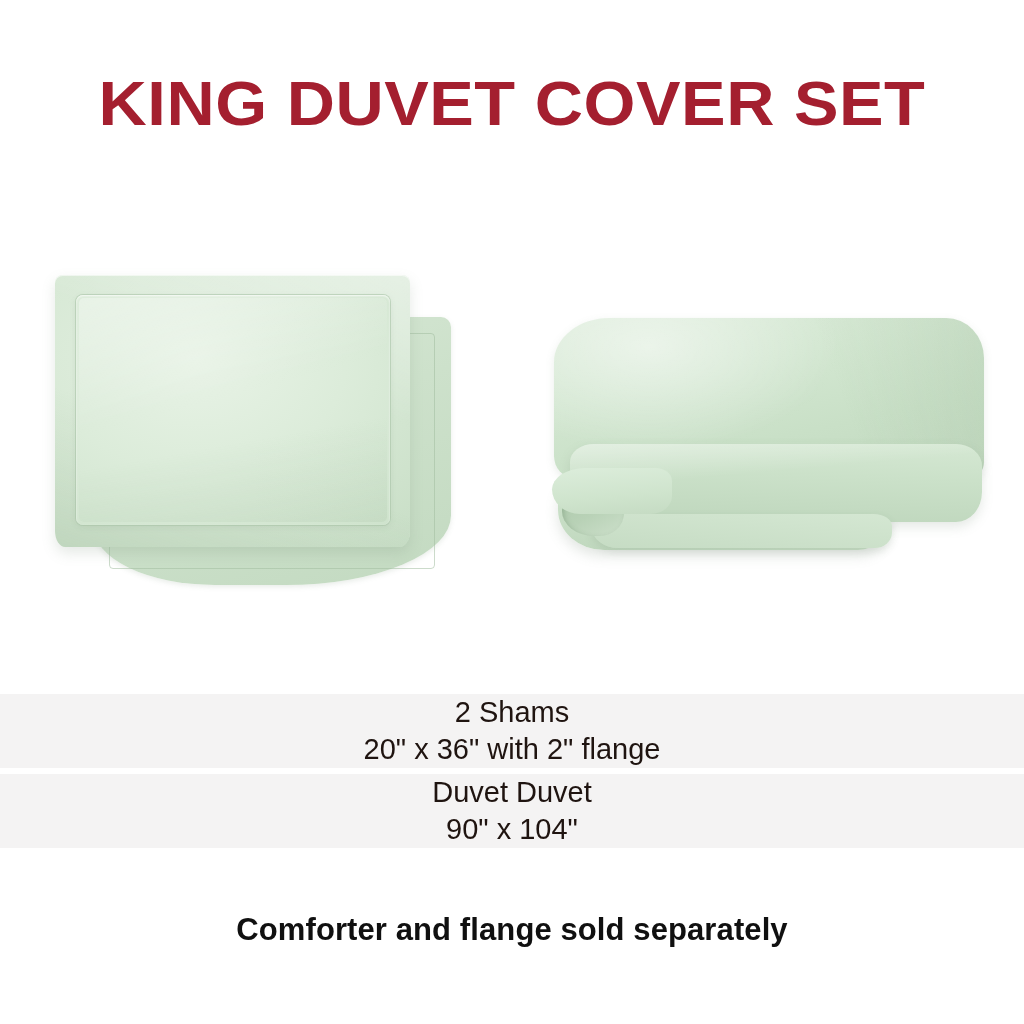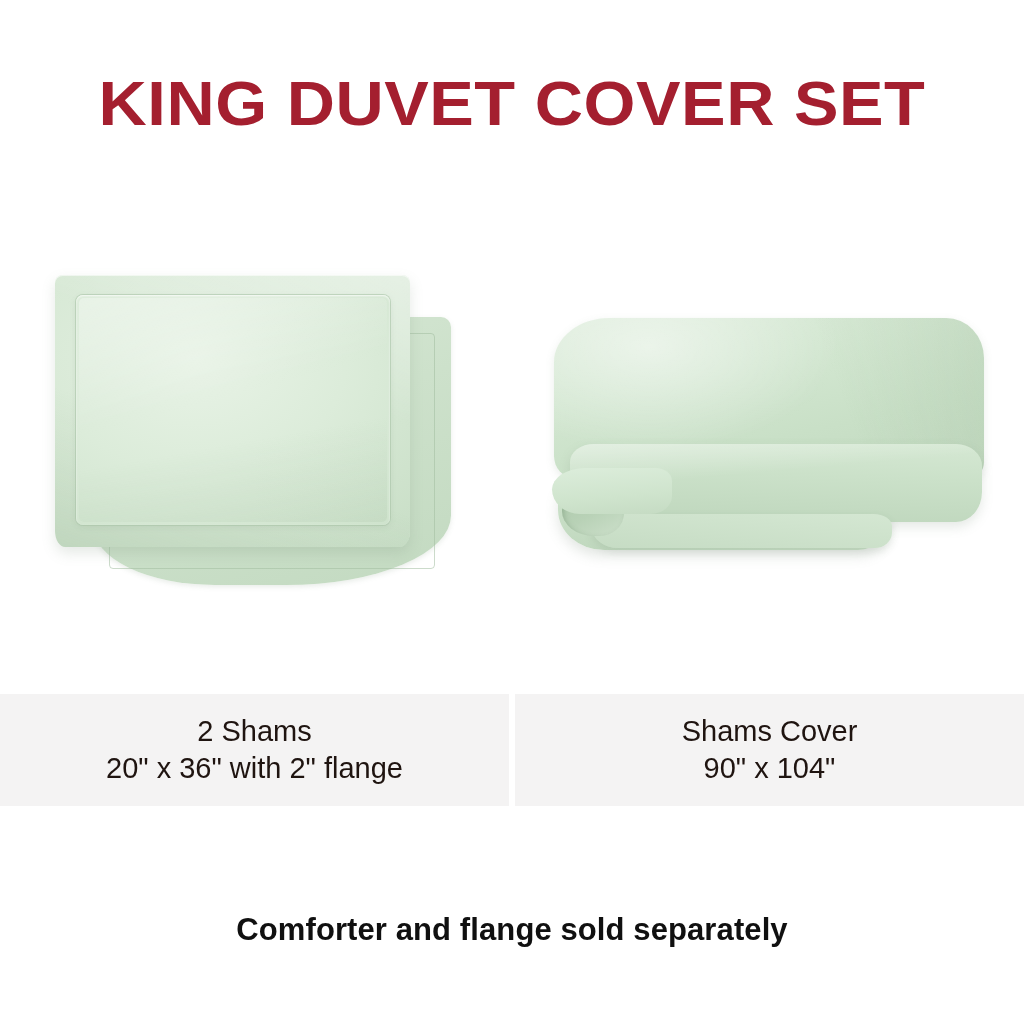--- a/index.html
+++ b/index.html
@@ -216,20 +216,21 @@
   }
 
   
   .captions {
     position: absolute;
     top: 694px;
     left: 0;
     width: 1024px;
     height: 112px;
     display: flex;
+    flex-direction: column;
   }
   .caption-cell {
     flex: 1 1 0;
     background: #f4f3f3;
     display: flex;
     flex-direction: column;
     align-items: center;
     justify-content: center;
     color: #1f1410;
     font-size: 29px;
@@ -286,19 +287,19 @@
 <div class="captions">
 
   <div class="caption-cell">
     <div>2 Shams</div>
     <div>20" x 36" with 2" flange</div>
   </div>
 
   <div class="caption-gap"></div>
 
   <div class="caption-cell">
-    <div>Shams Cover</div>
+    <div>Duvet Duvet</div>
     <div>90" x 104"</div>
   </div>
 
 </div>
 
 <div class="footer">Comforter and flange sold separately</div>
 
 </body></html>

